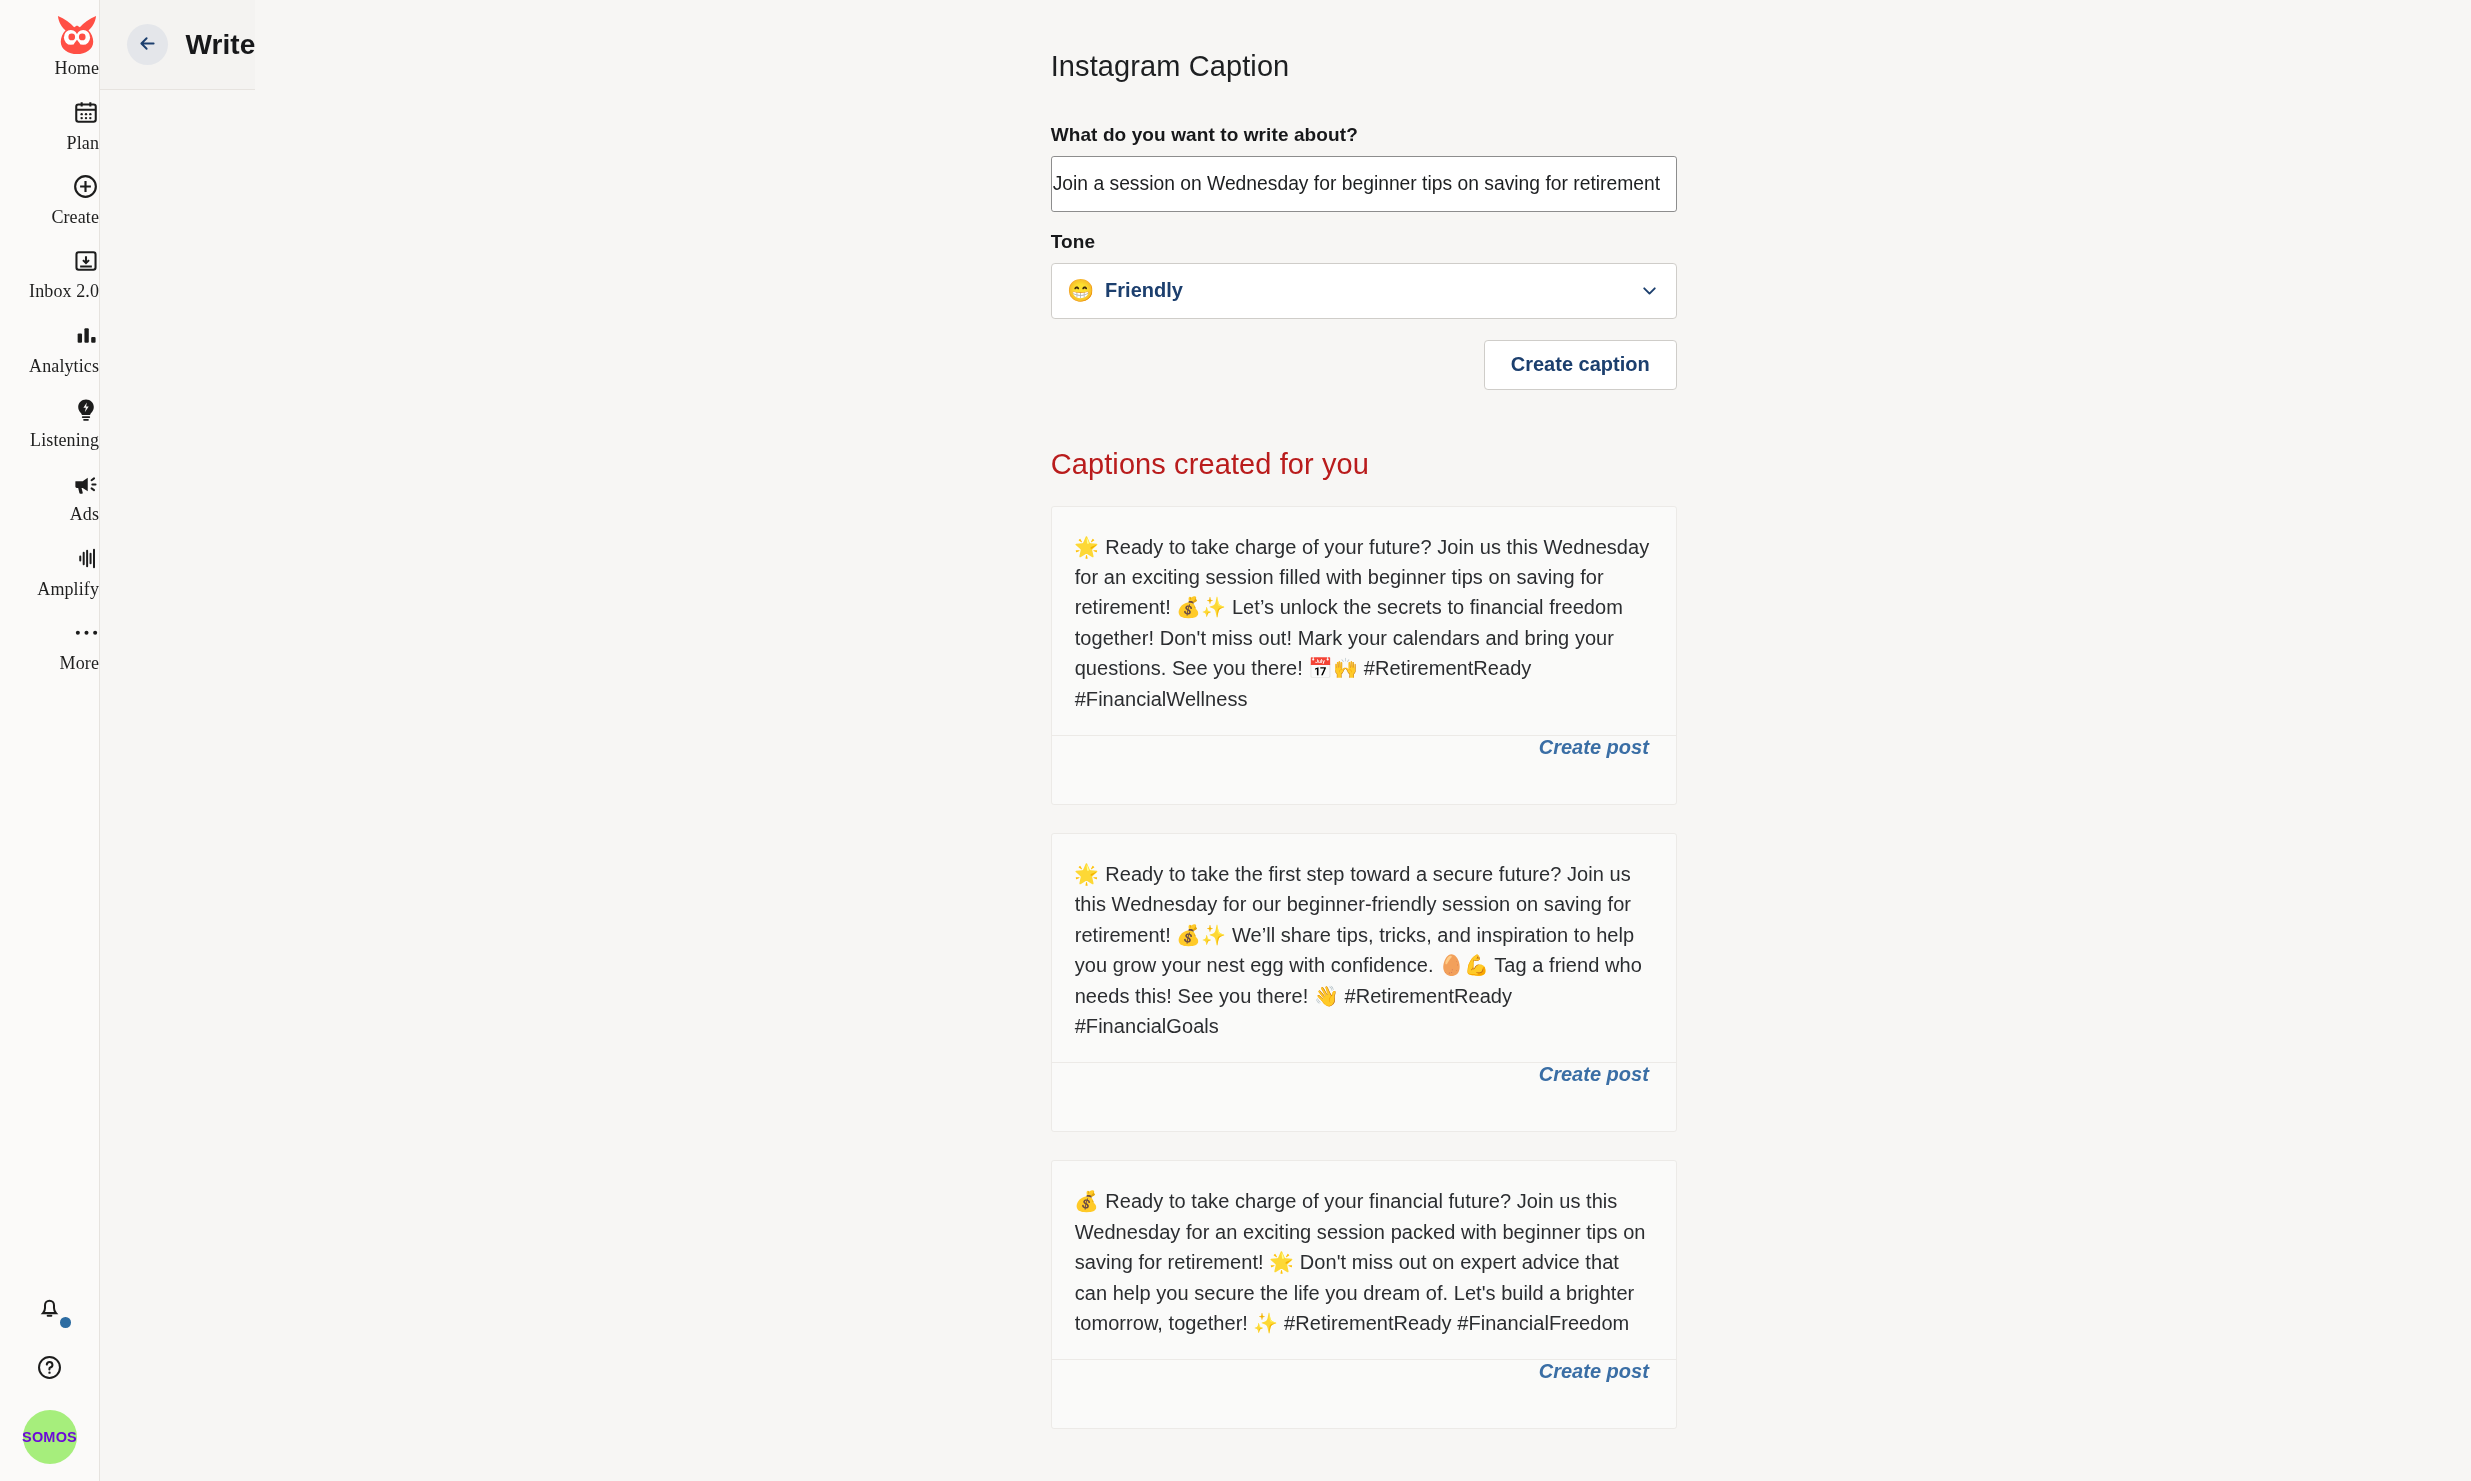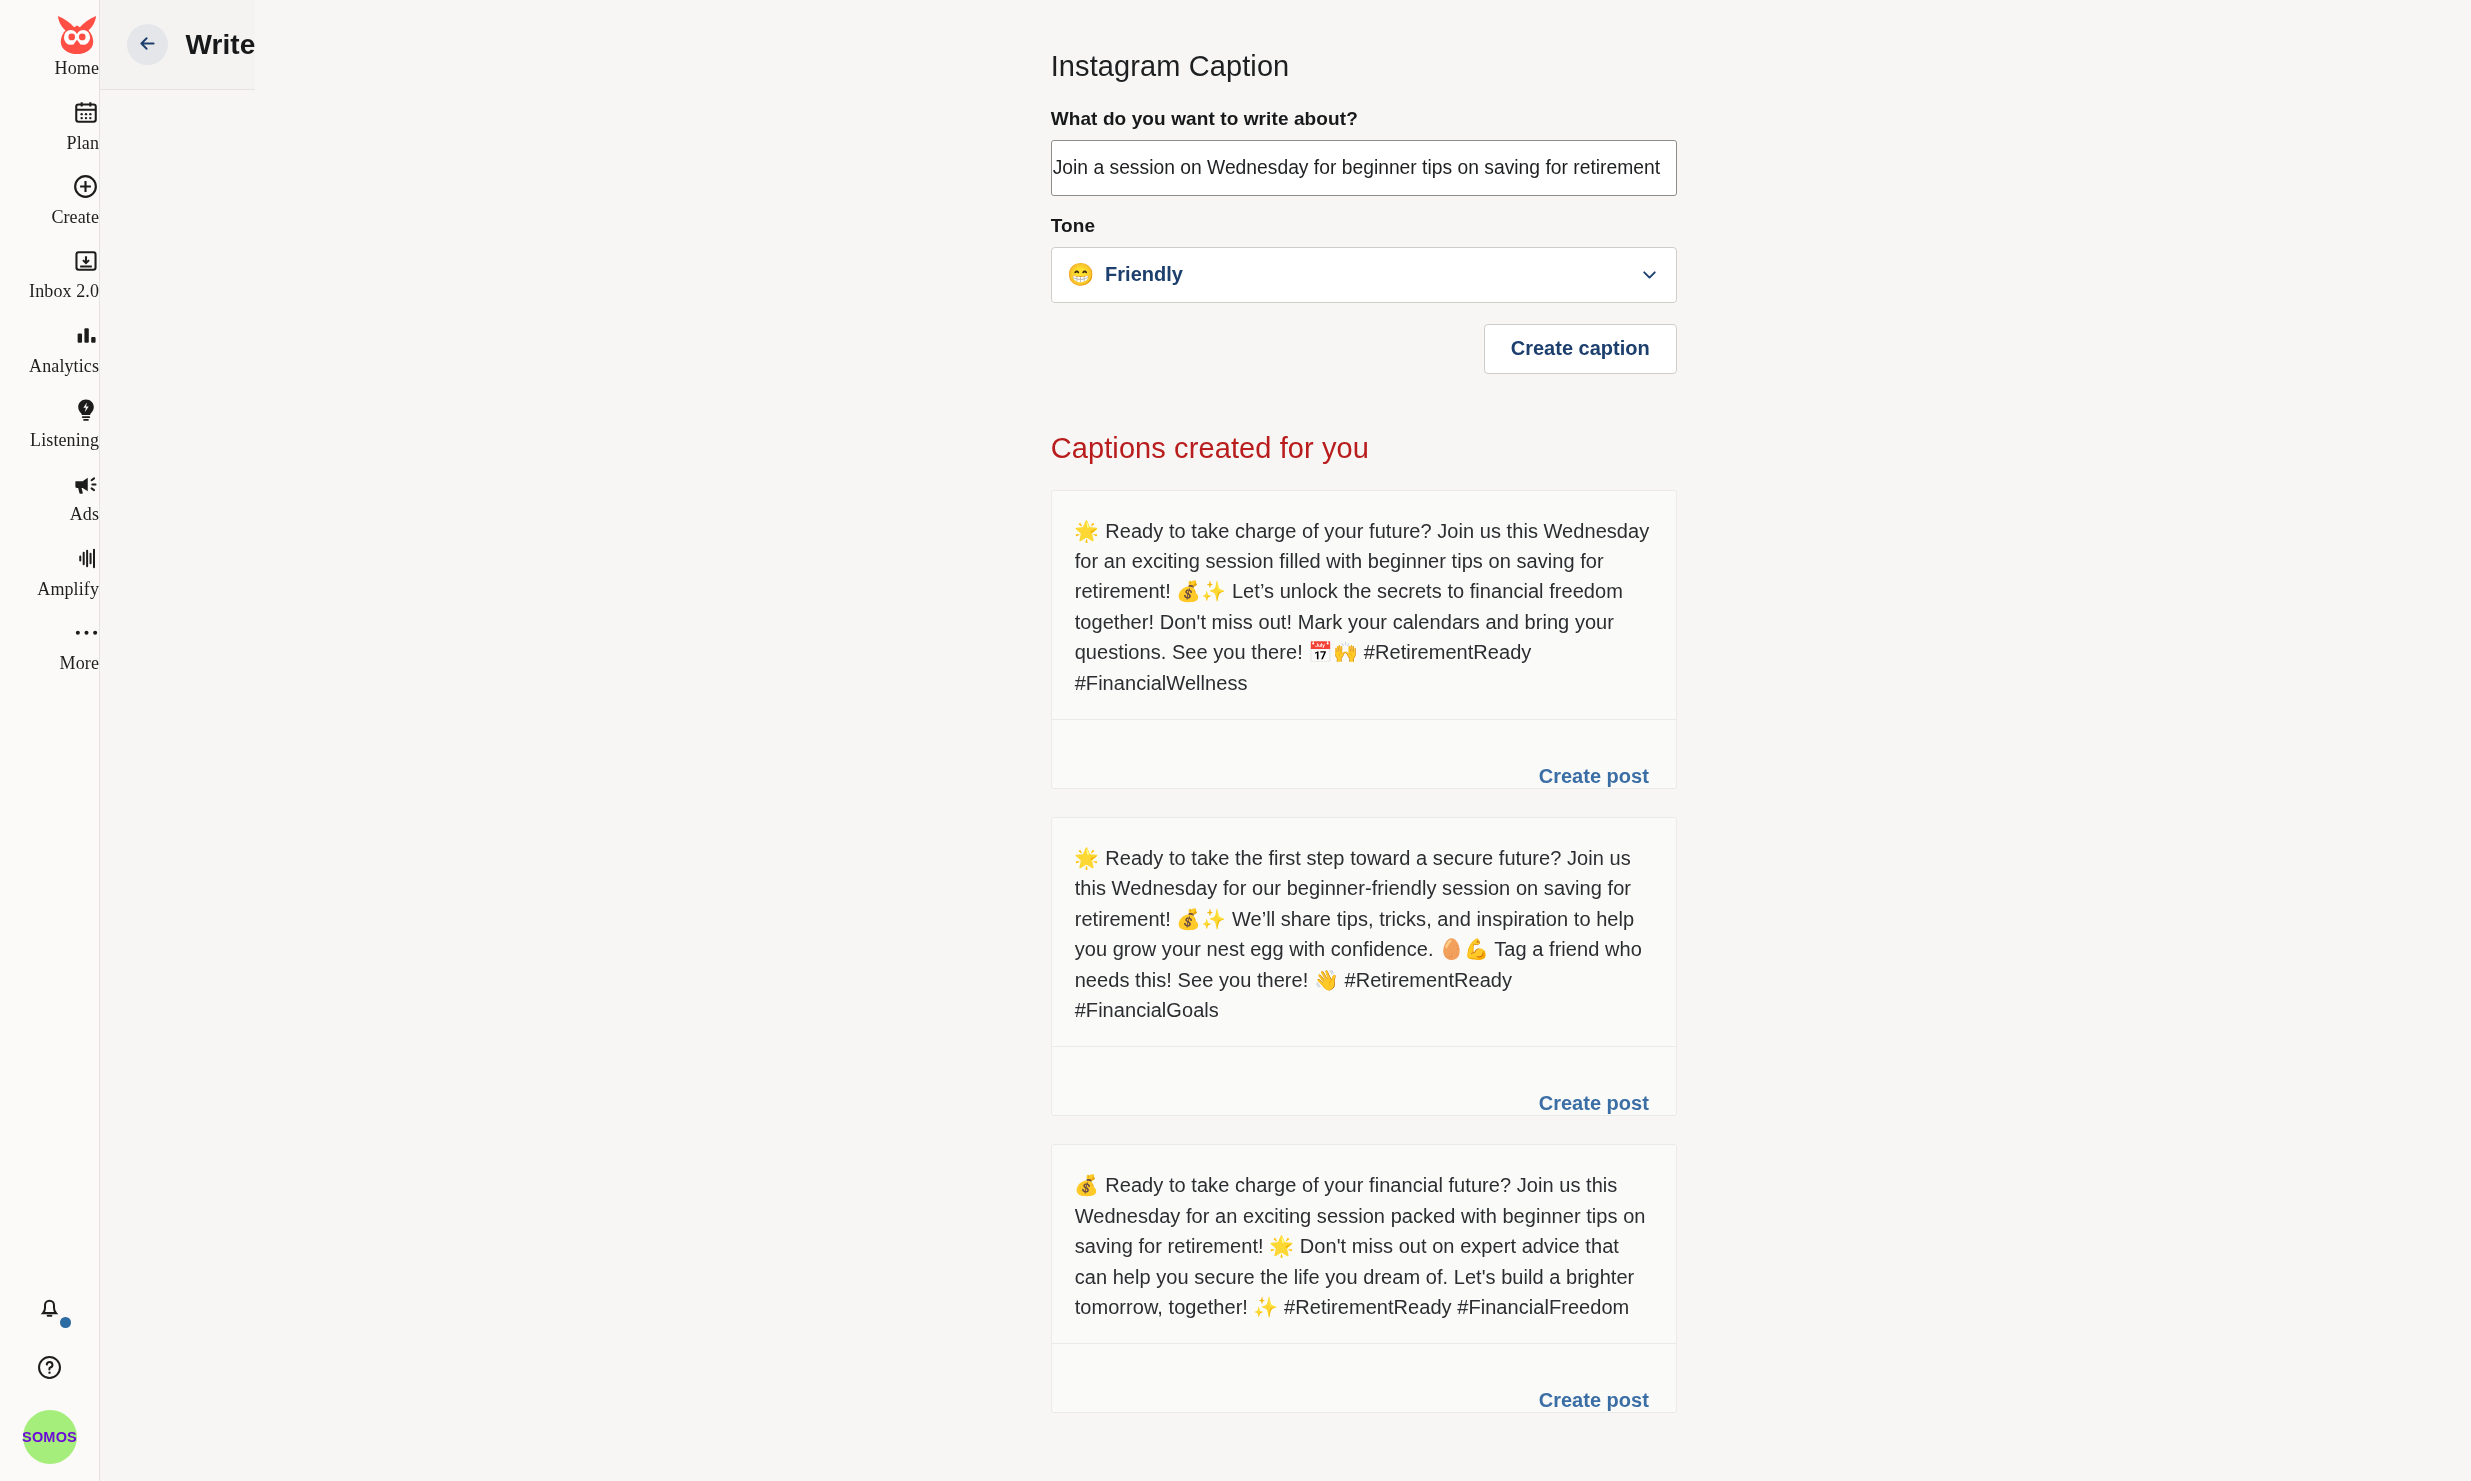--- a/index.html
+++ b/index.html
@@ -67,21 +67,21 @@
   .page-title { font-size: 28px; font-weight: 700; color: #17181a; letter-spacing: 0.1px; }
 
   .content {
     flex: 1; overflow: hidden; display: flex; justify-content: center;
     padding-top: 50px;
   }
   .col { width: 626px; }
 
   .section-title {
     font-size: 29px; color: #1d1f21; font-weight: 400;
-    letter-spacing: 0.1px; margin-bottom: 25px;
+    letter-spacing: 0.1px; margin-bottom: 41px;
   }
   .field-label {
     font-size: 19px; font-weight: 700; color: #17181a;
     margin-bottom: 9.7px; display: block; letter-spacing: 0.1px;
   }
   .text-input {
     width: 626px; height: 56px; background: #fff;
     border: 1px solid #8d8d8d; border-radius: 2.9px;
     padding: 0 1px; font-size: 19.3px; color: #1d1f21;
     font-family: "Liberation Sans", sans-serif;
@@ -118,22 +118,23 @@
     width: 626px; background: #fafaf9;
     border: 1px solid #eceae7; border-radius: 2.9px;
     padding: 25px 23px 0 23px;
   }
   .card-text {
     font-size: 20px; line-height: 1.52; color: #2b2d30;
     letter-spacing: 0.05px;
   }
   .card-divider { height: 1px; background: #eceae7; margin: 21px -23px 0 -23px; }
   .card-actions {
-    display: flex; justify-content: flex-end; align-items: flex-end;
+    display: flex; justify-content: flex-end; align-items: flex-start;
     height: 68px;
+    font-style: italic;
   }
   .create-post-link {
     font-size: 20px; font-weight: 700; color: #3a6ea5;
     cursor: pointer; text-decoration: none; padding-right: 3.9px;
   }
 </style>
 </head>
 <body>
 
 <div class="app">

